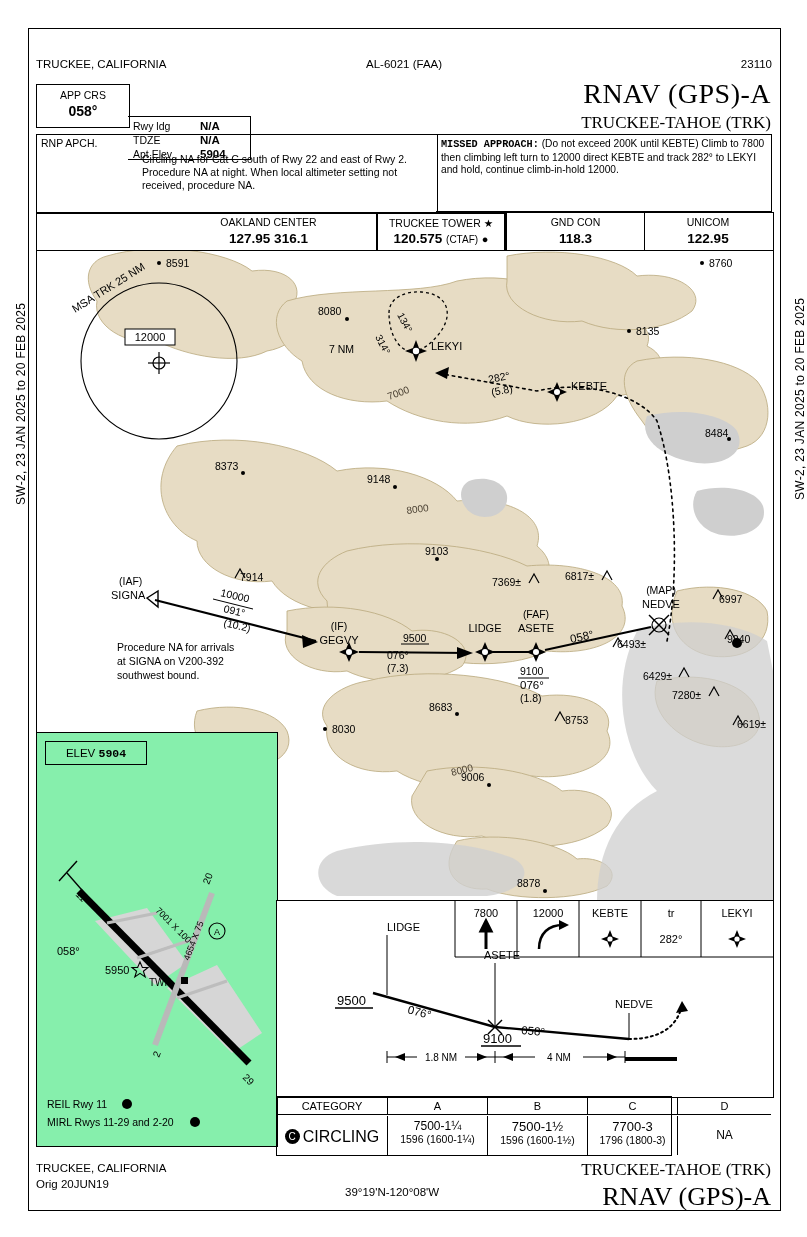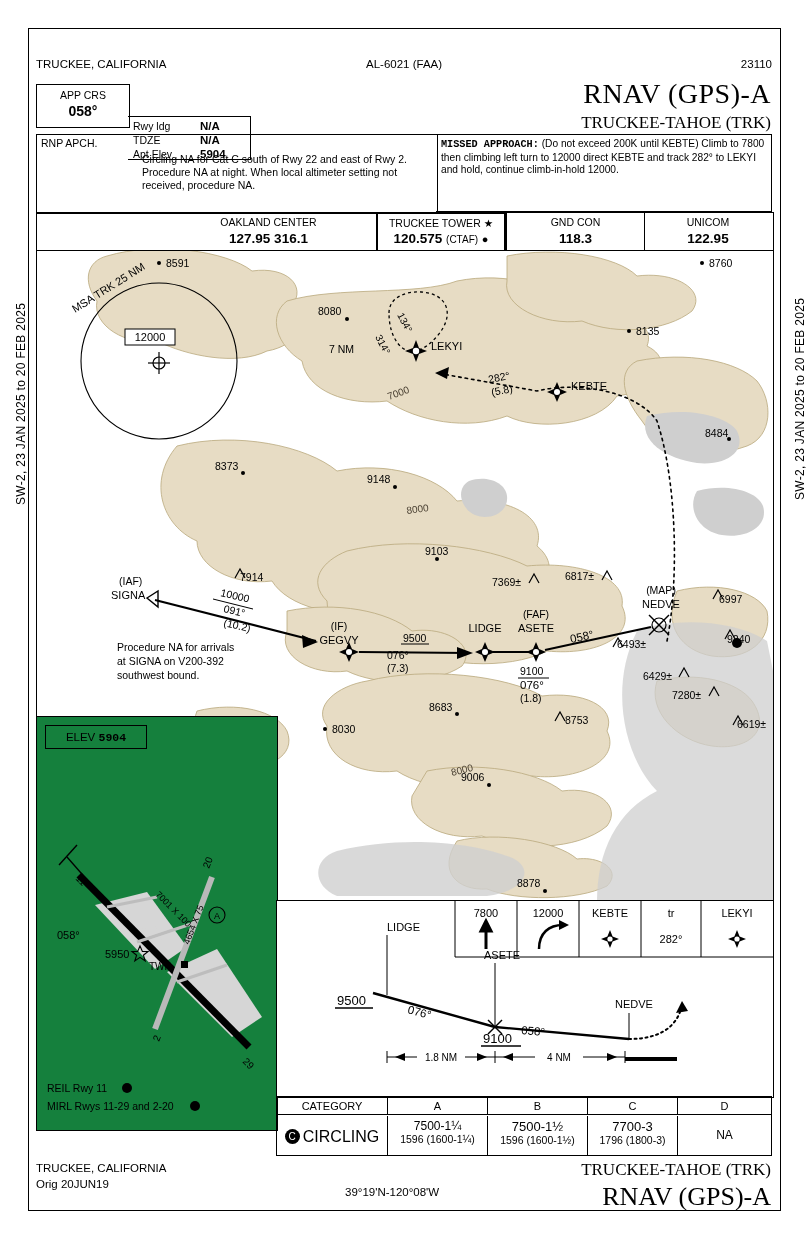--- a/index.html
+++ b/index.html
@@ -58,28 +58,28 @@
 
   
   .planview{position:absolute;left:36px;top:250px;width:736px;height:650px;border:1px solid #000;background:#ffffff;overflow:hidden;}
 
   
   .vside{position:absolute;font-size:12px;letter-spacing:.3px;white-space:nowrap;}
   .vleft{left:14px;top:505px;transform:rotate(-90deg);transform-origin:left top;}
   .vright{left:793px;top:500px;transform:rotate(-90deg);transform-origin:left top;}
 
   
-  .apt{position:absolute;left:36px;top:716px;width:240px;height:413px;border:1px solid #000;background:#15803d;overflow:hidden;}
+  .apt{position:absolute;left:36px;top:732px;width:240px;height:413px;border:1px solid #000;background:#86efac;overflow:hidden;}
   .elevbox{position:absolute;left:8px;top:8px;width:100px;height:22px;border:1px solid #000;font-size:11.5px;line-height:22px;text-align:center;}
 
   
   .profile{position:absolute;left:276px;top:900px;width:496px;height:196px;border:1px solid #000;border-left:1px solid #000;background:#fff;overflow:hidden;}
 
   
-  .minimums{position:absolute;left:276px;top:1096px;width:496px;height:60px;border:1px solid #000;box-sizing:border-box;}
+  .minimums{position:absolute;left:276px;top:1096px;width:396px;height:60px;border:1px solid #000;box-sizing:border-box;}
   .mincell{position:absolute;box-sizing:border-box;border-left:1px solid #000;text-align:center;font-size:11px;}
   .minhdr{height:18px;line-height:18px;border-bottom:1px solid #000;}
 
   
   .footer-left{position:absolute;left:36px;top:1162px;font-size:11.5px;}
   .footer-left .l2{margin-top:4px;}
   .footer-mid{position:absolute;left:345px;top:1186px;font-size:11.5px;}
   .footer-right{position:absolute;right:36px;top:1160px;text-align:right;}
   .footer-right .fr1{font-family:"Liberation Serif", serif;font-size:17px;}
   .footer-right .fr2{font-family:"Liberation Serif", serif;font-size:26px;margin-top:2px;}

